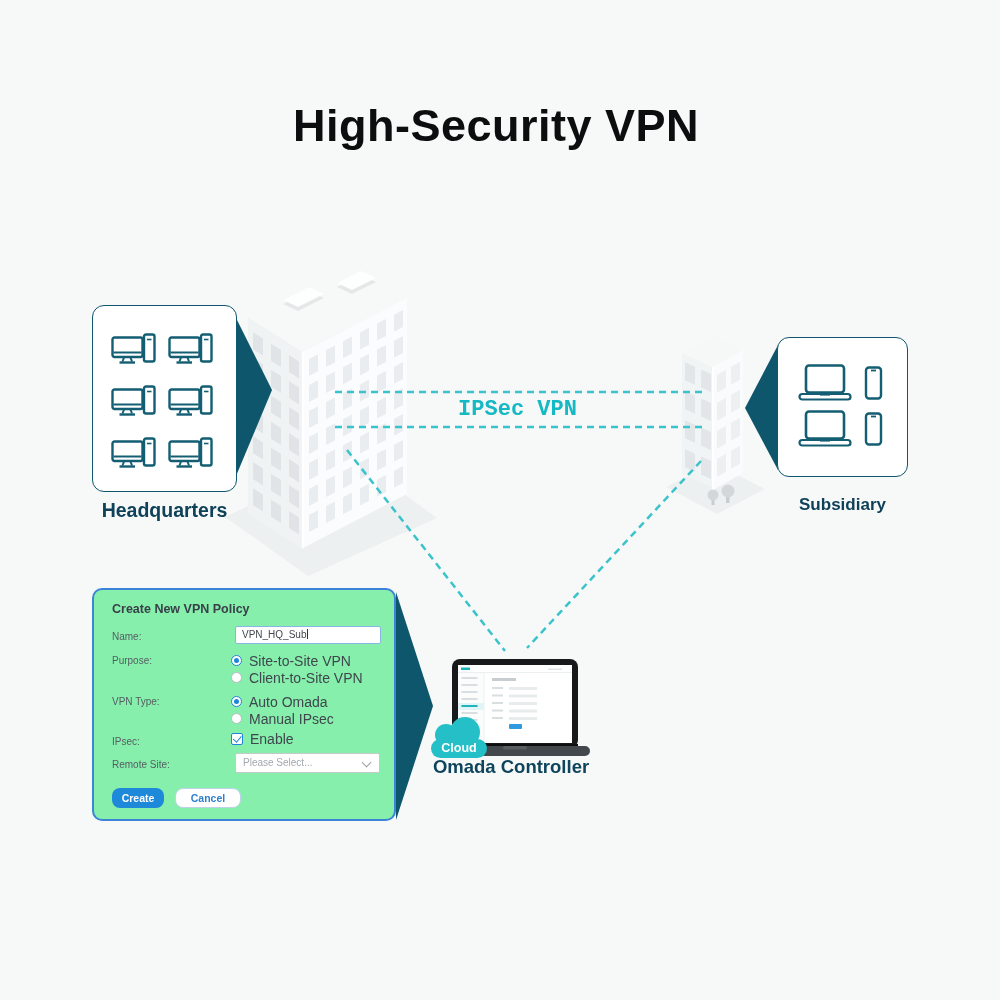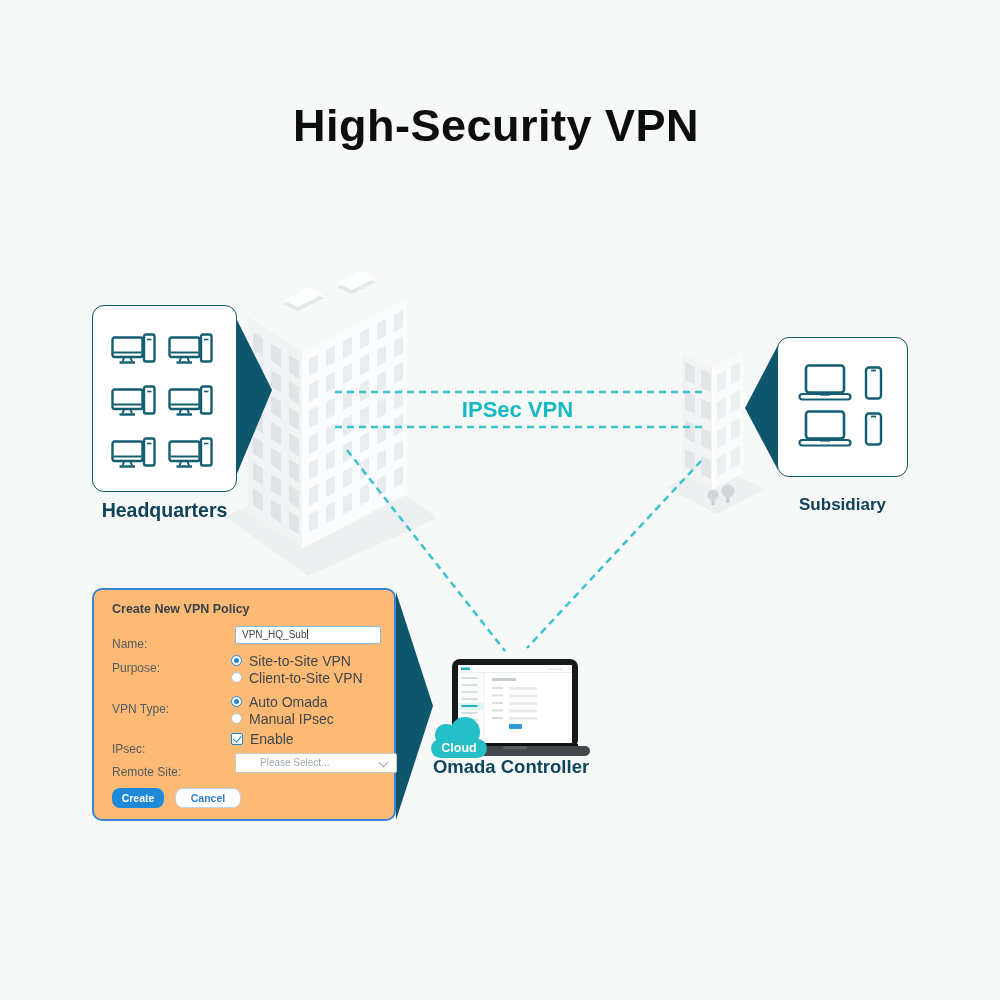--- a/index.html
+++ b/index.html
@@ -28,31 +28,31 @@
     position:absolute; z-index:2; text-align:center;
     font-weight:bold; color:#0f4159;
   }
   .hq-label  { left:88px;  top:499px; width:153px; font-size:19.5px; }
   .sub-label { left:777px; top:495px; width:131px; font-size:17px; }
   .dev-icon { position:absolute; }
 
   
   .ipsec-label {
     position:absolute; left:335px; top:397px; width:365px; z-index:2;
-    text-align:center; font-size:22px; font-weight:bold; color:#14b9c3;
+    text-align:center; font-size:22px; font-weight:bold; color:#14b9c3;font-family:Liberation Mono, monospace;
   }
 
   
   .dialog {
     position:absolute; left:92px; top:588px; width:304px; height:233px;
-    background:#fdba74; border:2px solid #3c84d8; border-radius:10px;
+    background:#86efac; border:2px solid #3c84d8; border-radius:10px;
     z-index:2; box-sizing:border-box;
   }
   .dlg-title { position:absolute; left:18px; top:12px; font-size:12.5px; font-weight:bold; color:#394049; }
-  .dlg-label { position:absolute; left:18px; font-size:12px; color:#565c63;margin-top:6px; }
+  .dlg-label { position:absolute; left:18px; font-size:10px; color:#565c63; }
   .text-input {
     position:absolute; left:141px; top:36px; width:138px; height:16px;
     border:1px solid #8ab6e3; border-radius:2px; background:#fff;
     font-size:10px; line-height:16px; padding-left:6px; color:#43494f; box-sizing:content-box;
   }
   .caret { display:inline-block; width:1px; height:10px; background:#333; margin-left:1px; vertical-align:-1px; }
   .radio-row { position:absolute; left:137px; height:13px; display:flex; align-items:center; gap:7px; }
   .opt-label { font-size:14px; color:#3f464d; white-space:nowrap; }
   .radio {
     width:11px; height:11px; border:1px solid #b6bcc1; border-radius:50%;
@@ -67,21 +67,21 @@
     width:12px; height:12px; border:1.5px solid #1e86d8; border-radius:2px;
     background:#fff; position:relative; flex:0 0 auto; box-sizing:border-box;
   }
   .checkbox.checked::after {
     content:''; position:absolute; left:2.5px; top:0px; width:3.5px; height:6.5px;
     border:solid #1e86d8; border-width:0 1.7px 1.7px 0; transform:rotate(40deg);
   }
   .select {
     position:absolute; left:141px; top:163px; width:136px; height:18px;
     border:1px solid #c5c9cc; border-radius:2px; background:#fff;
-    font-size:10px; line-height:18px; padding-left:24px; color:#a2a8ad; box-sizing:content-box;
+    font-size:10px; line-height:18px; padding-left:7px; color:#a2a8ad; box-sizing:content-box;
   }
   .select .chev {
     position:absolute; right:9px; top:5px; width:6px; height:6px;
     border:solid #9aa0a5; border-width:0 1.4px 1.4px 0; transform:rotate(45deg);
   }
   .btn { position:absolute; top:198px; height:20px; border-radius:8px; font-size:10.5px;
          font-weight:bold; text-align:center; box-sizing:border-box; cursor:pointer; }
   .btn-create { left:18px; width:52px; background:#1e88d9; color:#fff; line-height:20px; }
   .btn-cancel { left:81px; width:66px; background:#fff; border:1px solid #bdd3e9; color:#2e7fd0; line-height:18px; }
 

